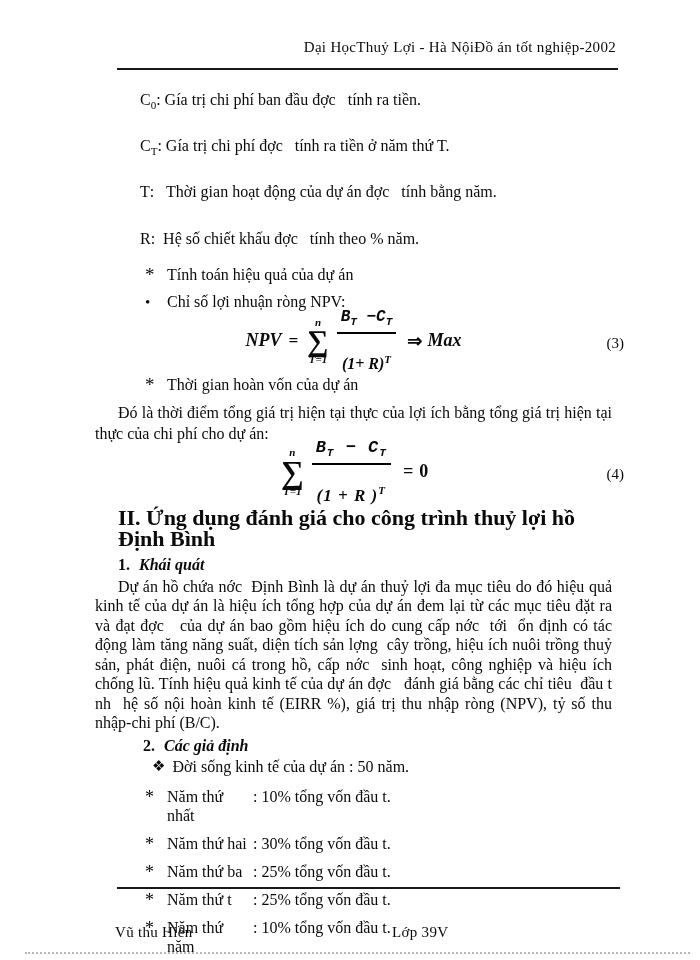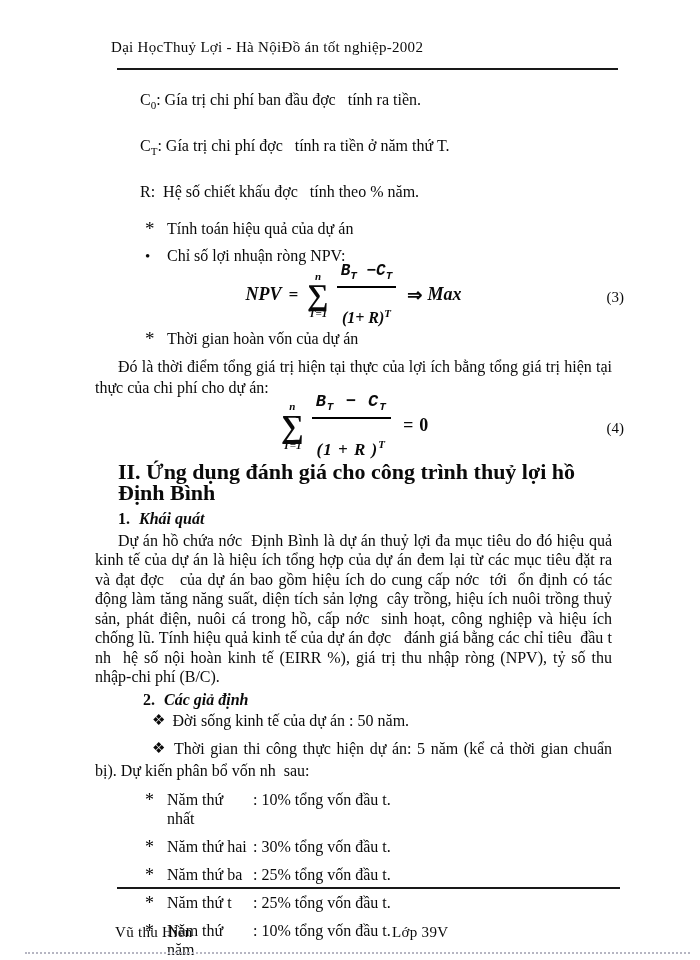--- a/index.html
+++ b/index.html
@@ -10,22 +10,22 @@
     background:#ffffff;
     color:#0a0a0a;
     font-family:"Liberation Serif", serif;
     font-size:16px;
     overflow:hidden;
     padding:38px 88px 0 95px;
   }
   .pre { white-space:pre-wrap; }
 
   
-  .hdr { display:flex; justify-content:flex-start; font-size:15px; line-height:19px;
-         margin-left:16px; margin-right:-4px; letter-spacing:0.3px; }
+  .hdr { display:flex; justify-content:flex-end; font-size:15px; line-height:19px;
+         margin-left:8px; margin-right:-4px; letter-spacing:0.3px; }
   .hrule { border-top:2px solid #191919; margin-top:11px; margin-left:22px; margin-right:-6px; }
   .frule { position:absolute; left:117px; right:80px; top:887px; border-top:2px solid #191919; }
   .ftr { position:absolute; left:115px; right:85px; top:924px; display:flex; font-size:15px; letter-spacing:0.3px; }
   .ftr .fl { flex:1; text-align:left; }
   .ftr .fc { flex:1; text-align:right; }
   .ftr .fr { flex:1; text-align:center;margin-top:41px; }
   .dots { position:absolute; left:25px; right:10px; top:952px; border-top:2px dotted #b6b6c2; }
 
   
   .defs { margin-top:15px; margin-left:45px; }
@@ -101,20 +101,23 @@
   <div class="hrule"></div>
 
   <div class="defs">
     <div class="def-row">
       <span class="def-term"><span>C</span><sub>0</sub></span><span class="pre">: Gía trị chi phí ban đầu đợc   tính ra tiền.</span>
     </div>
     <div class="def-row">
       <span class="def-term"><span>C</span><sub>T</sub></span><span class="pre">: Gía trị chi phí đợc   tính ra tiền ở năm thứ T.</span>
     </div>
     <div class="def-row">
+      <span class="def-term"><span>T</span><sub></sub></span><span class="pre">:   Thời gian hoạt động của dự án đợc   tính bằng năm.</span>
+    </div>
+    <div class="def-row">
       <span class="def-term"><span>R</span><sub></sub></span><span class="pre">:  Hệ số chiết khấu đợc   tính theo % năm.</span>
     </div>
   </div>
 
   <div class="b-item star1">
     <span class="mk mk-star">*</span>
     <span>Tính toán hiệu quả của dự án</span>
   </div>
 
   <div class="b-item dot1">
@@ -168,23 +171,20 @@
   </div>
   <div class="para para2 pre">Dự án hồ chứa nớc  Định Bình là dự án thuỷ lợi đa mục tiêu do đó hiệu quả kinh tế của dự án là hiệu ích tổng hợp của dự án đem lại từ các mục tiêu đặt ra và đạt đợc   của dự án bao gồm hiệu ích do cung cấp nớc  tới  ổn định có tác động làm tăng năng suất, diện tích sản lợng  cây trồng, hiệu ích nuôi trồng thuỷ sản, phát điện, nuôi cá trong hồ, cấp nớc  sinh hoạt, công nghiệp và hiệu ích chống lũ. Tính hiệu quả kinh tế của dự án đợc   đánh giá bằng các chỉ tiêu  đầu t  nh  hệ số nội hoàn kinh tế (EIRR %), giá trị thu nhập ròng (NPV), tỷ số thu nhập-chi phí (B/C).</div>
 
   <div class="h3 h3b">
     <span>2.</span><span class="it">Các giả định</span>
   </div>
 
   <div class="assume">
     <span class="dia">❖</span><span class="pre">Đời sống kinh tế của dự án : 50 năm.</span>
   </div>
-  <div class="assume assume2">
-    <span class="dia">❖</span><span class="pre">Thời gian thi công thực hiện dự án: 5 năm (kể cả thời gian chuẩn bị). Dự kiến phân bổ vốn nh  sau:</span>
-  </div>
 
   <div class="alloc">
     <span class="mk">*</span>
     <span class="lbl">Năm thứ nhất</span>
     <span class="pre">: 10% tổng vốn đầu t.</span>
   </div>
   <div class="alloc">
     <span class="mk">*</span>
     <span class="lbl">Năm thứ hai</span>
     <span class="pre">: 30% tổng vốn đầu t.</span>

